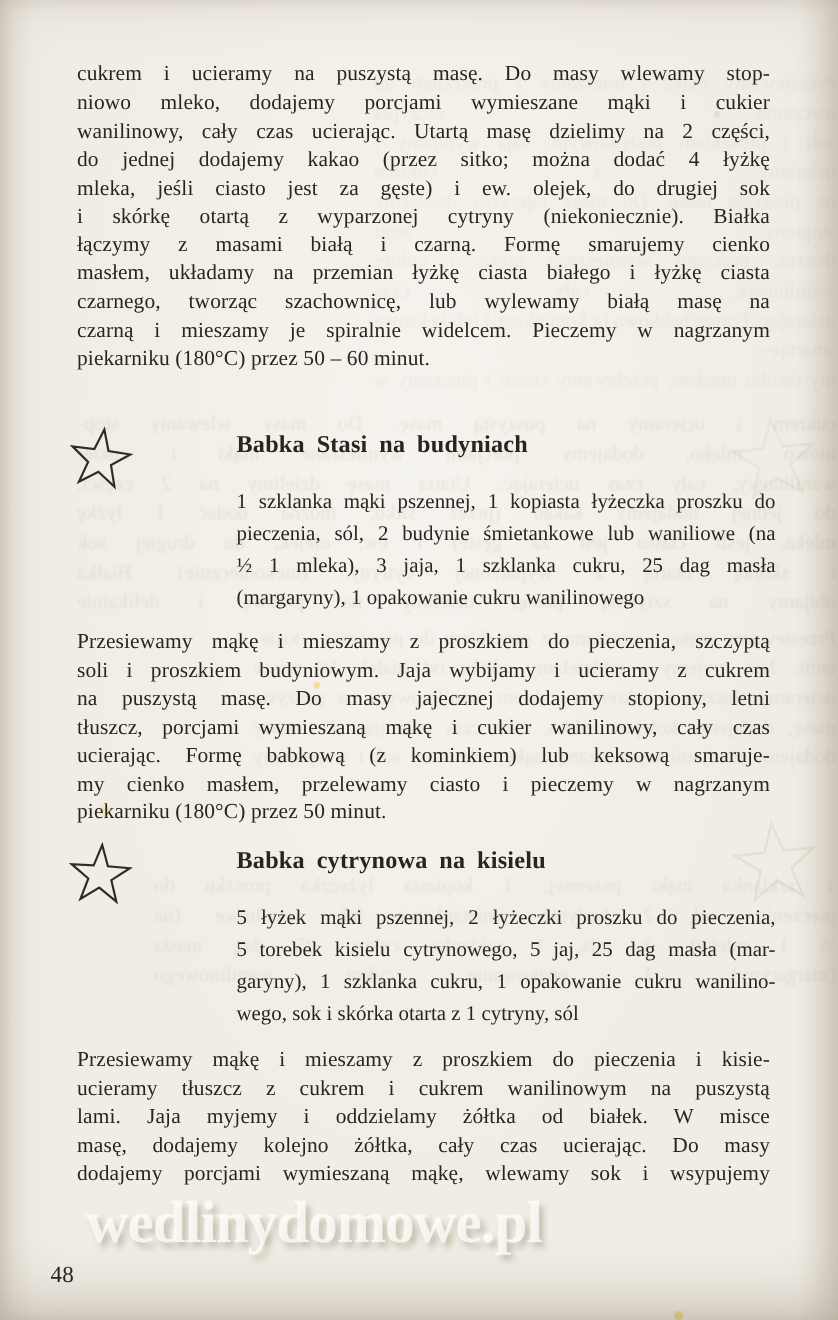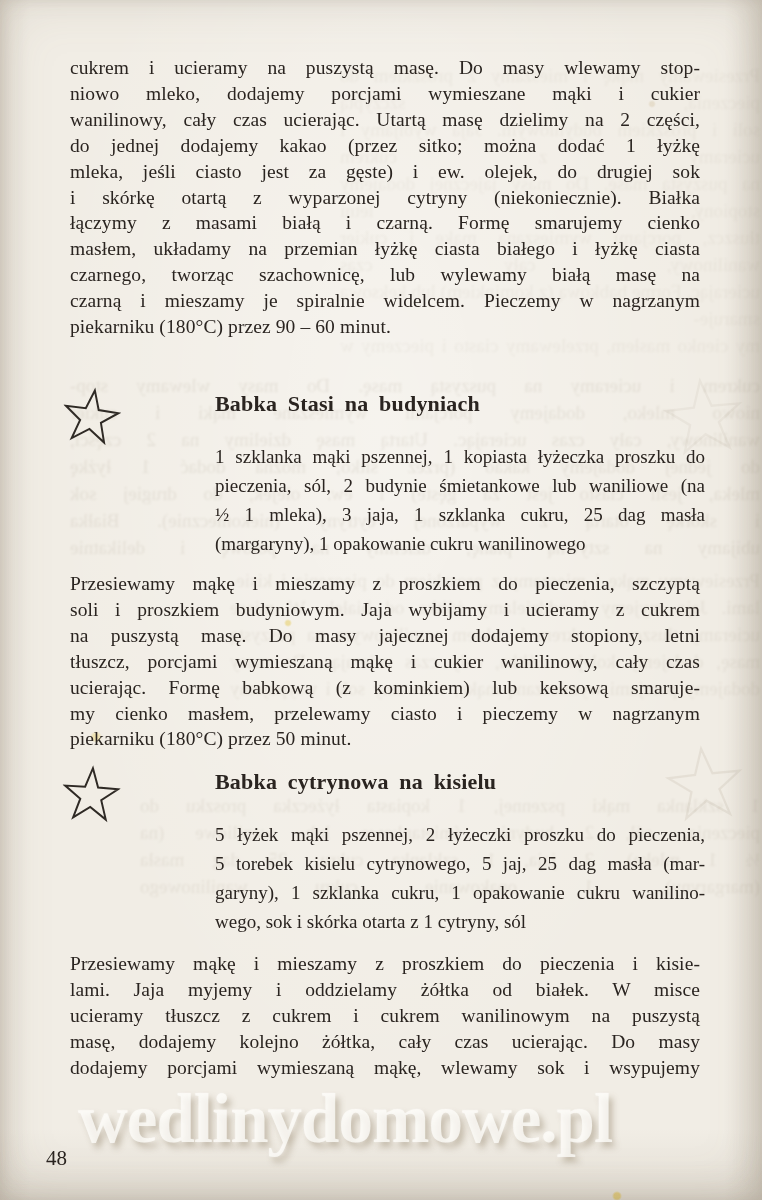--- a/index.html
+++ b/index.html
@@ -44,21 +44,21 @@
   .g2{left:70px;  top:372px; width:690px; height:188px; opacity:0.12;}
   .g3{left:230px; top:567px; width:530px; height:190px; opacity:0.10;}
   .g4{left:140px; top:792px; width:620px; height:160px; opacity:0.11;}
   .ghost-star{position:absolute; z-index:1; pointer-events:none;}
   .gs1{left:664px; top:376px; width:80px; height:86px; opacity:0.07; transform:scaleX(-1) rotate(6deg);}
   .gs2{left:666px; top:744px; width:78px; height:84px; opacity:0.11; transform:scaleX(-1) rotate(6deg);}
   .ghost-star polygon{fill:none; stroke:#8a7a60; stroke-width:3;}
   .page-number{position:absolute; left:46px; top:1110px; font-size:21px; z-index:4;margin-top:36px;}
   .watermark{
     position:absolute; left:78px; top:1080px; width:680px; z-index:2;
-    font-size:69px; font-weight:bold; letter-spacing:-1px; white-space:nowrap;
+    font-size:54px; font-weight:bold; letter-spacing:-1px; white-space:nowrap;
     color:rgba(253,251,247,0.80);
     text-shadow:4px 5px 6px rgba(138,122,96,0.42), 0 0 2px rgba(255,255,255,0.55);
     filter:blur(0.4px);
   }
   .vignette{position:absolute; inset:0; z-index:6; pointer-events:none;
     box-shadow:inset 0 0 55px rgba(122,107,86,0.15),
                inset -10px 0 22px rgba(122,107,86,0.10),
                inset 0 -16px 28px rgba(122,107,86,0.09),
                inset 4px 0 10px rgba(122,107,86,0.08);}
 </style>
@@ -102,28 +102,28 @@
     <polygon points="50,2 61.2,34.6 95.7,35.2 68.1,55.9 78.2,88.8 50,69 21.8,88.8 31.9,55.9 4.3,35.2 38.8,34.6"></polygon>
   </svg>
   <svg class="ghost-star gs2" viewBox="0 0 100 100">
     <polygon points="50,2 61.2,34.6 95.7,35.2 68.1,55.9 78.2,88.8 50,69 21.8,88.8 31.9,55.9 4.3,35.2 38.8,34.6"></polygon>
   </svg>
 
   <div class="block body-text intro" data-last-left="">
       <div class="jline">cukrem i ucieramy na puszystą masę. Do masy wlewamy stop-</div>
       <div class="jline">niowo mleko, dodajemy porcjami wymieszane mąki i cukier</div>
       <div class="jline">wanilinowy, cały czas ucierając. Utartą masę dzielimy na 2 części,</div>
-      <div class="jline">do jednej dodajemy kakao (przez sitko; można dodać 1 łyżkę</div>
+      <div class="jline">do jednej dodajemy kakao (przez sitko; można dodać 4 łyżkę</div>
       <div class="jline">mleka, jeśli ciasto jest za gęste) i ew. olejek, do drugiej sok</div>
       <div class="jline">i skórkę otartą z wyparzonej cytryny (niekoniecznie). Białka</div>
       <div class="jline">łączymy z masami białą i czarną. Formę smarujemy cienko</div>
       <div class="jline">masłem, układamy na przemian łyżkę ciasta białego i łyżkę ciasta</div>
       <div class="jline">czarnego, tworząc szachownicę, lub wylewamy białą masę na</div>
       <div class="jline">czarną i mieszamy je spiralnie widelcem. Pieczemy w nagrzanym</div>
-      <div class="jline">piekarniku (180°C) przez 90 – 60 minut.</div>
+      <div class="jline">piekarniku (180°C) przez 50 – 60 minut.</div>
     </div>
 
   <svg class="star s1" viewBox="0 0 100 100">
     <polygon points="50,2 61.2,34.6 95.7,35.2 68.1,55.9 78.2,88.8 50,69 21.8,88.8 31.9,55.9 4.3,35.2 38.8,34.6"></polygon>
   </svg>
   <h2 class="block recipe-title t1">Babka Stasi na budyniach</h2>
   <div class="block ingredients i1" data-last-left="">
       <div class="jline">1 szklanka mąki pszennej, 1 kopiasta łyżeczka proszku do</div>
       <div class="jline">pieczenia, sól, 2 budynie śmietankowe lub waniliowe (na</div>
       <div class="jline">½ 1 mleka), 3 jaja, 1 szklanka cukru, 25 dag masła</div>
@@ -144,22 +144,22 @@
   </svg>
   <h2 class="block recipe-title t2">Babka cytrynowa na kisielu</h2>
   <div class="block ingredients i2" data-last-left="">
       <div class="jline">5 łyżek mąki pszennej, 2 łyżeczki proszku do pieczenia,</div>
       <div class="jline">5 torebek kisielu cytrynowego, 5 jaj, 25 dag masła (mar-</div>
       <div class="jline">garyny), 1 szklanka cukru, 1 opakowanie cukru wanilino-</div>
       <div class="jline">wego, sok i skórka otarta z 1 cytryny, sól</div>
     </div>
   <div class="block body-text p3">
       <div class="jline">Przesiewamy mąkę i mieszamy z proszkiem do pieczenia i kisie-</div>
+      <div class="jline">ucieramy tłuszcz z cukrem i cukrem wanilinowym na puszystą</div>
       <div class="jline">lami. Jaja myjemy i oddzielamy żółtka od białek. W misce</div>
-      <div class="jline">ucieramy tłuszcz z cukrem i cukrem wanilinowym na puszystą</div>
       <div class="jline">masę, dodajemy kolejno żółtka, cały czas ucierając. Do masy</div>
       <div class="jline">dodajemy porcjami wymieszaną mąkę, wlewamy sok i wsypujemy</div>
     </div>
 
   <div class="watermark">wedlinydomowe.pl</div>
   <div class="page-number">48</div>
   <div class="vignette"></div>
 
 </div>
 

